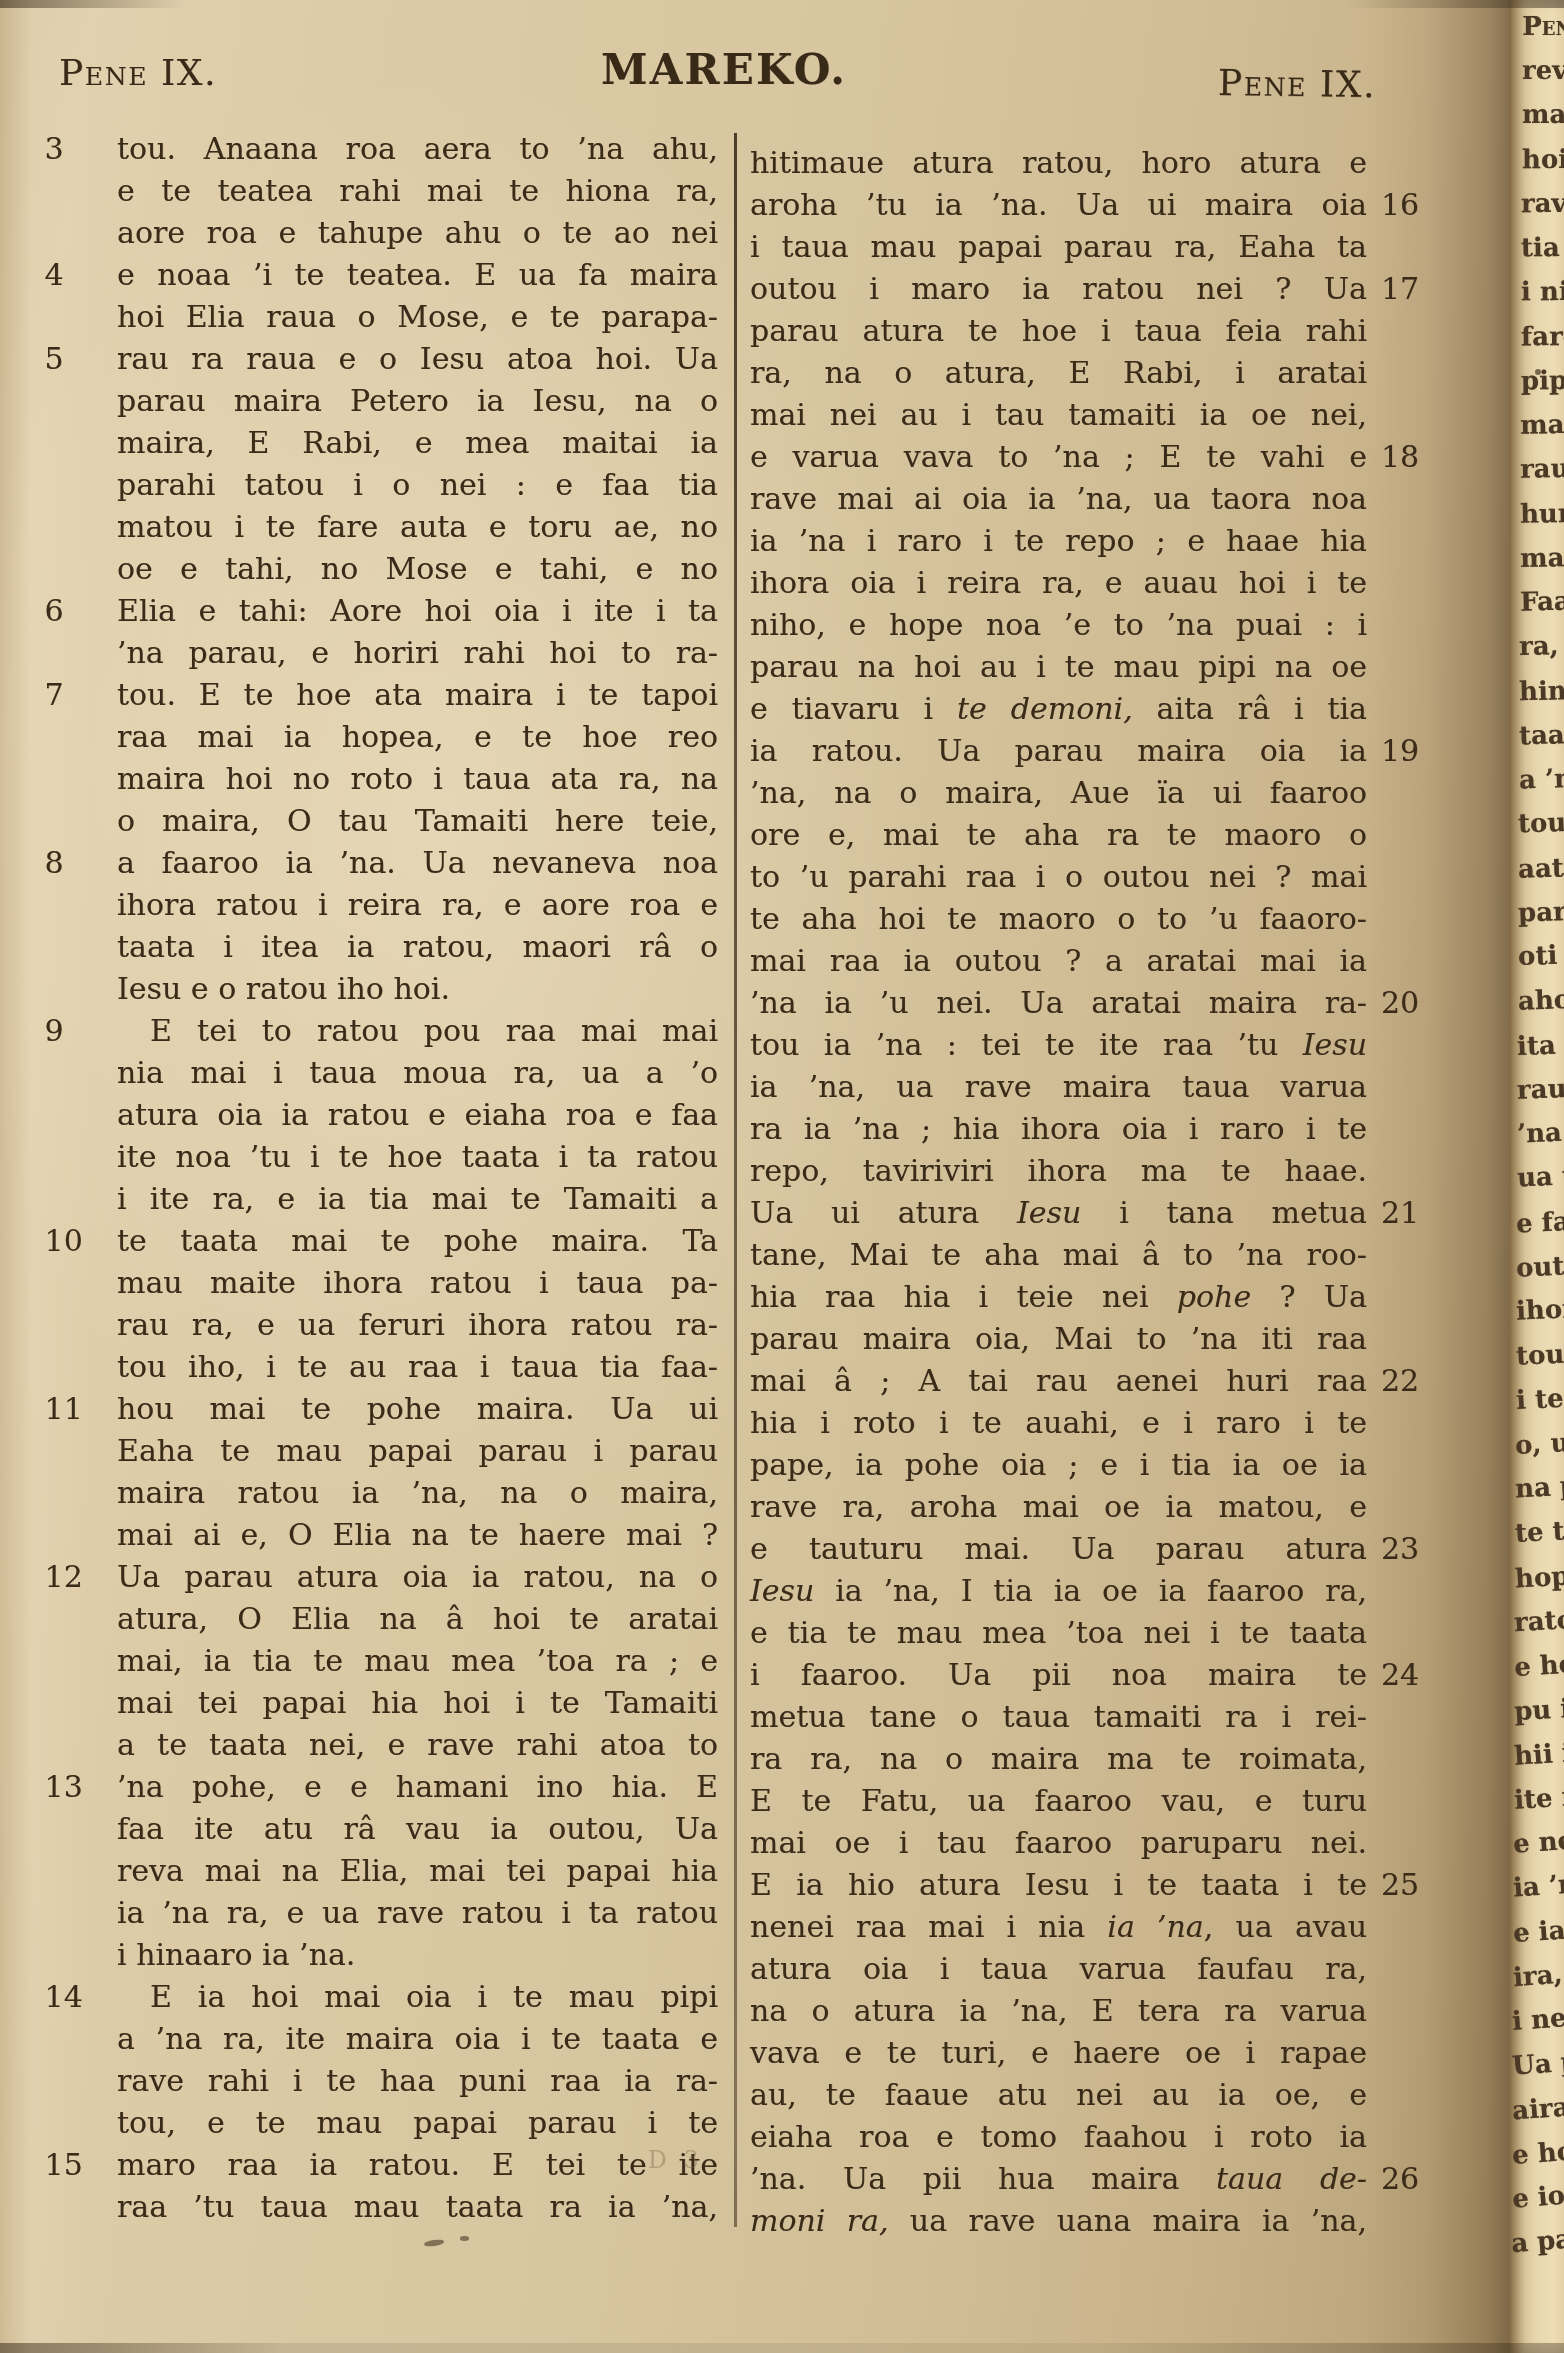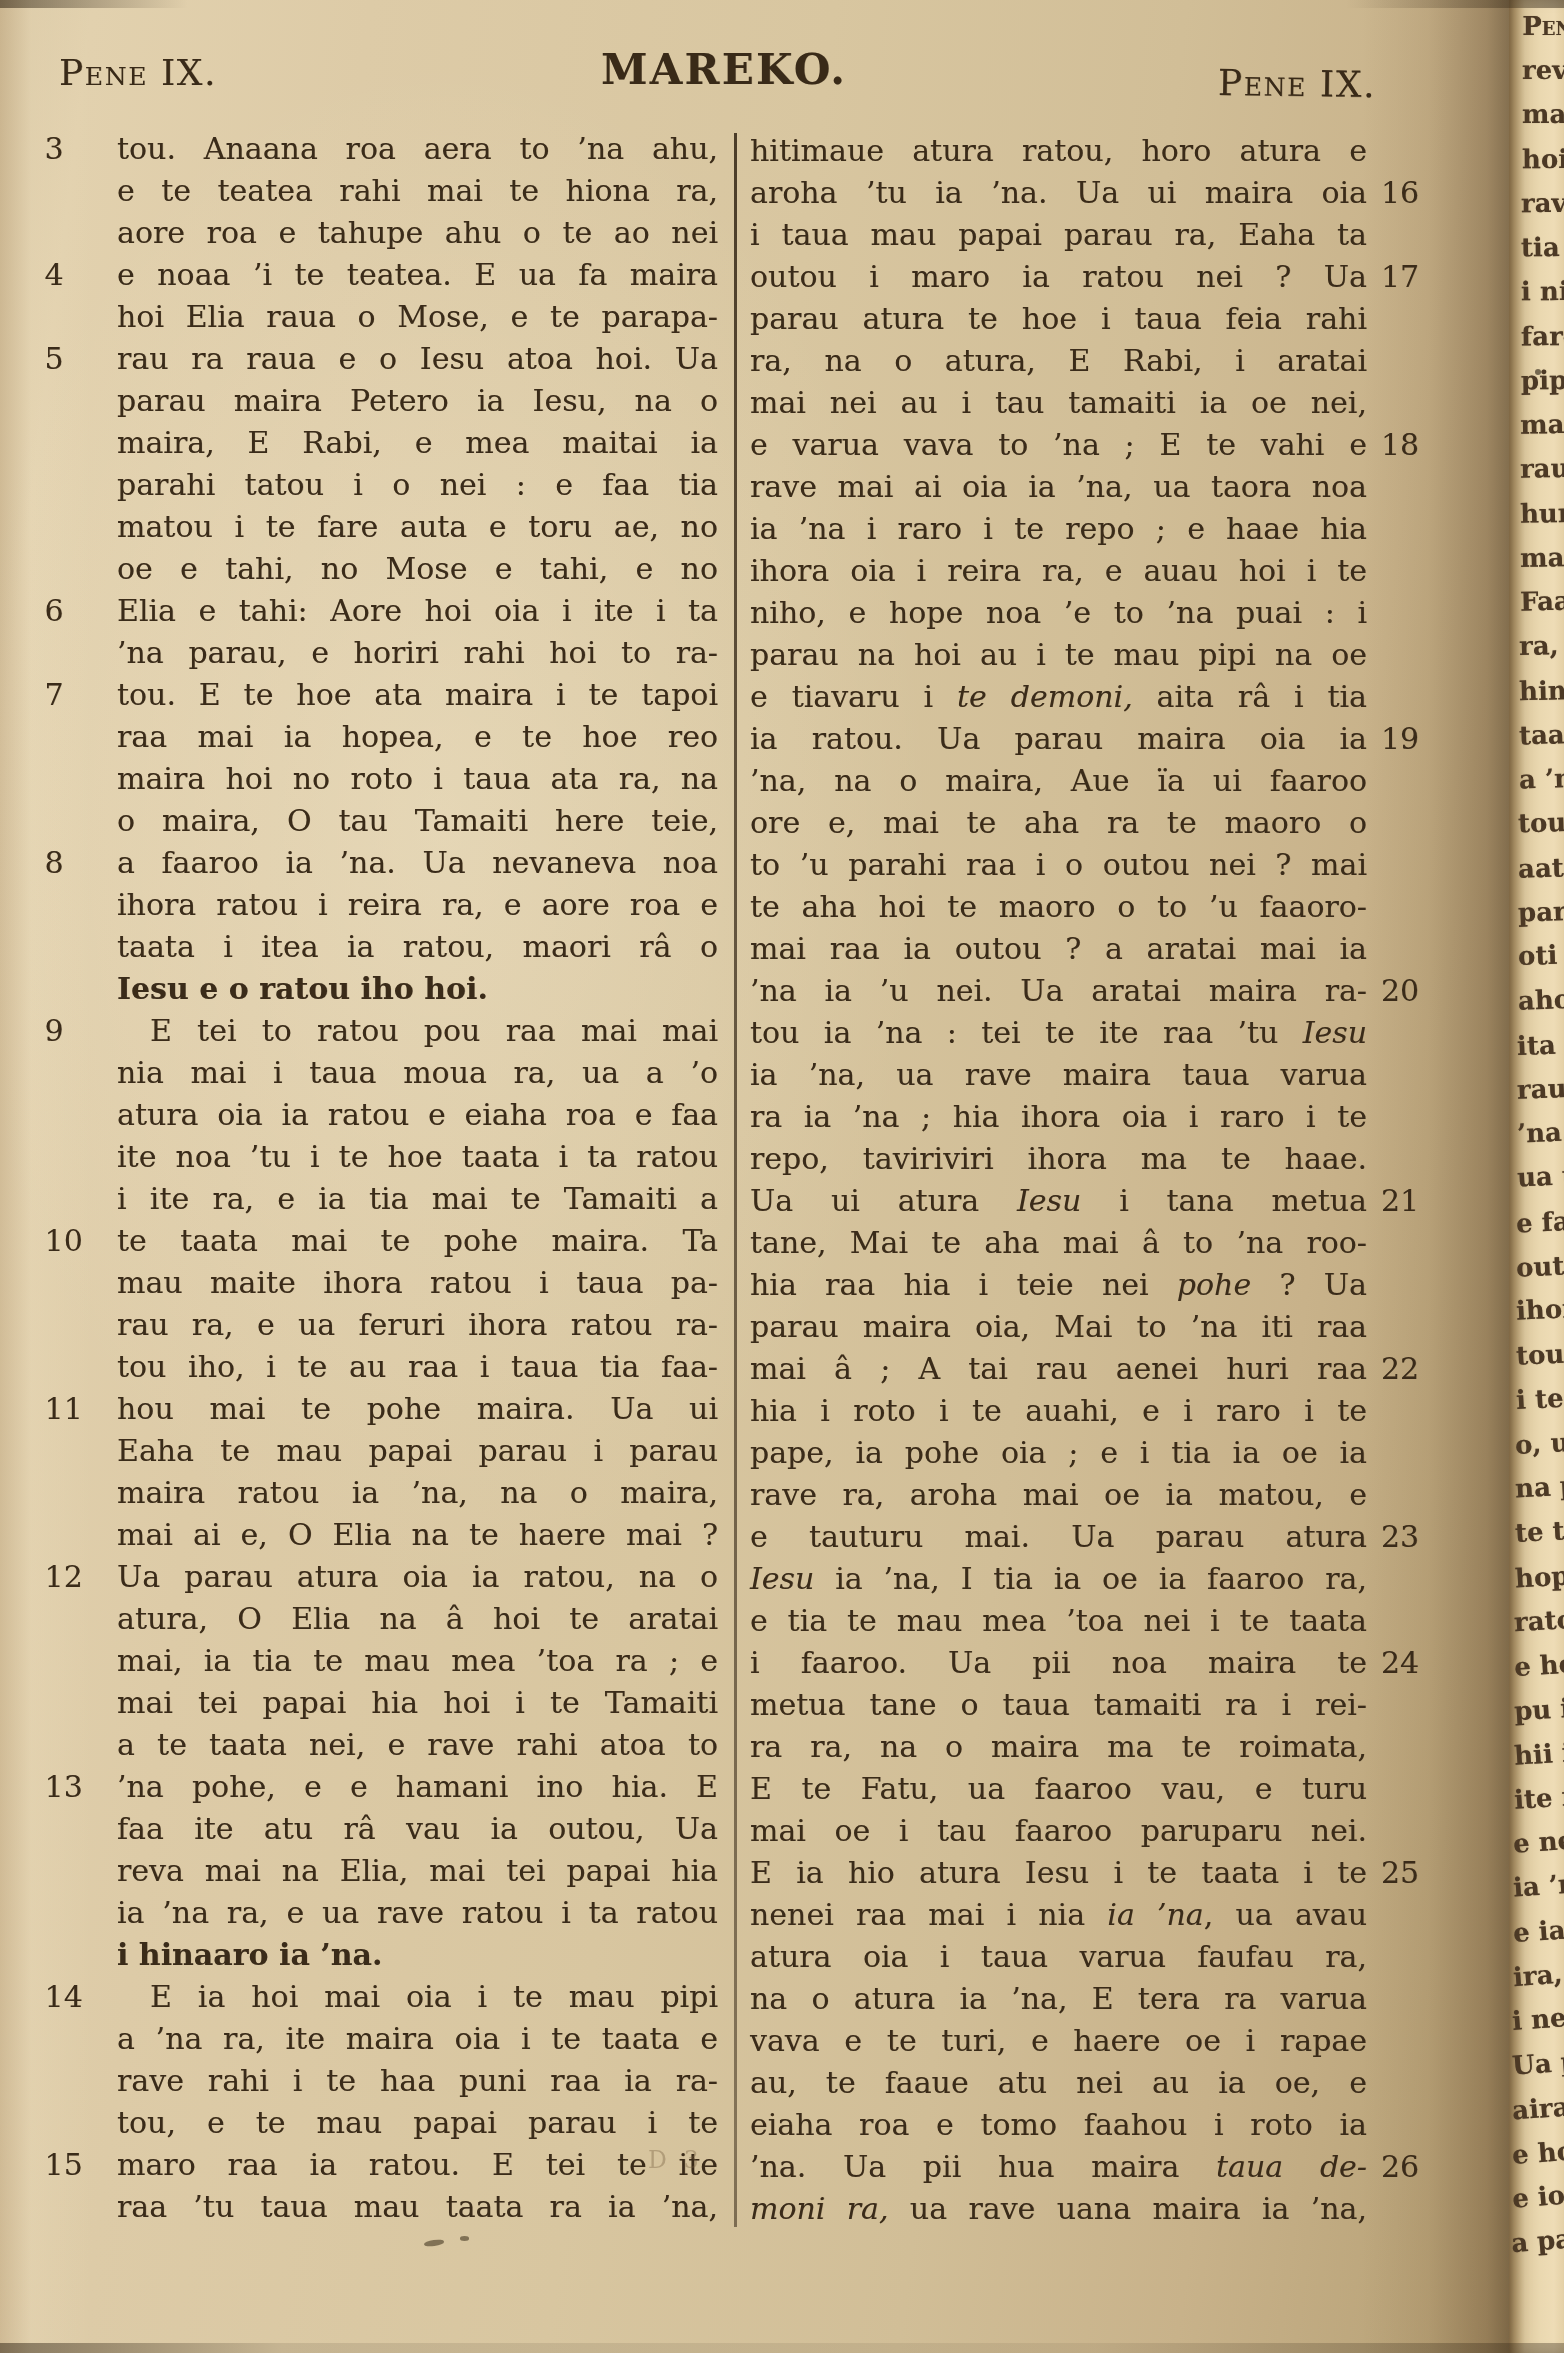--- a/index.html
+++ b/index.html
@@ -32,25 +32,25 @@
   
   .h-left,.h-right{position:absolute;font-variant:small-caps;font-size:36px;letter-spacing:1.6px;white-space:nowrap;}
   .h-left{left:59px;top:52px;}
   .h-right{left:1218px;top:63px;transform:rotate(0.8deg);}
   .h-center{position:absolute;left:724px;top:45px;transform:translateX(-50%);
     font-size:42px;font-weight:bold;letter-spacing:2.3px;white-space:nowrap;}
   .h-left,.h-center,.h-right{color:#392a18;text-shadow:0.4px 0.4px 0 rgba(57,42,24,.35);}
   
   .col{position:absolute;font-size:30px;}
   .col-left{left:117px;top:128px;width:601px;}
-  .col-right{left:750px;top:130px;width:617px;}
+  .col-right{left:750px;top:142px;width:617px;}
   .line{position:relative;height:42px;line-height:42px;
     text-align:justify;text-align-last:justify;
     text-shadow:0.3px 0.3px 0 rgba(58,43,25,.30);}
-  .line.end{text-align-last:left;font-weight:bold;}
+  .line.end{text-align-last:left;}
   .line.indent{text-indent:33px;}
   .line i{font-style:italic;}
   .vnum{position:absolute;top:0;font-size:30px;line-height:42px;text-indent:0;}
   .vnum.vleft{right:100%;margin-right:9.4px;width:63px;text-align:right;}
   .vnum.vright{left:100%;margin-left:14px;width:63px;text-align:left;}
   
   .divider{position:absolute;left:734px;top:133px;width:3.1px;height:2094px;
     background:linear-gradient(to bottom,rgba(51,37,20,.85),#33251480 96%,rgba(51,37,20,.55));}
   
   .ghost{position:absolute;left:648px;top:2146px;font-size:23.5px;color:rgba(118,95,62,.38);

